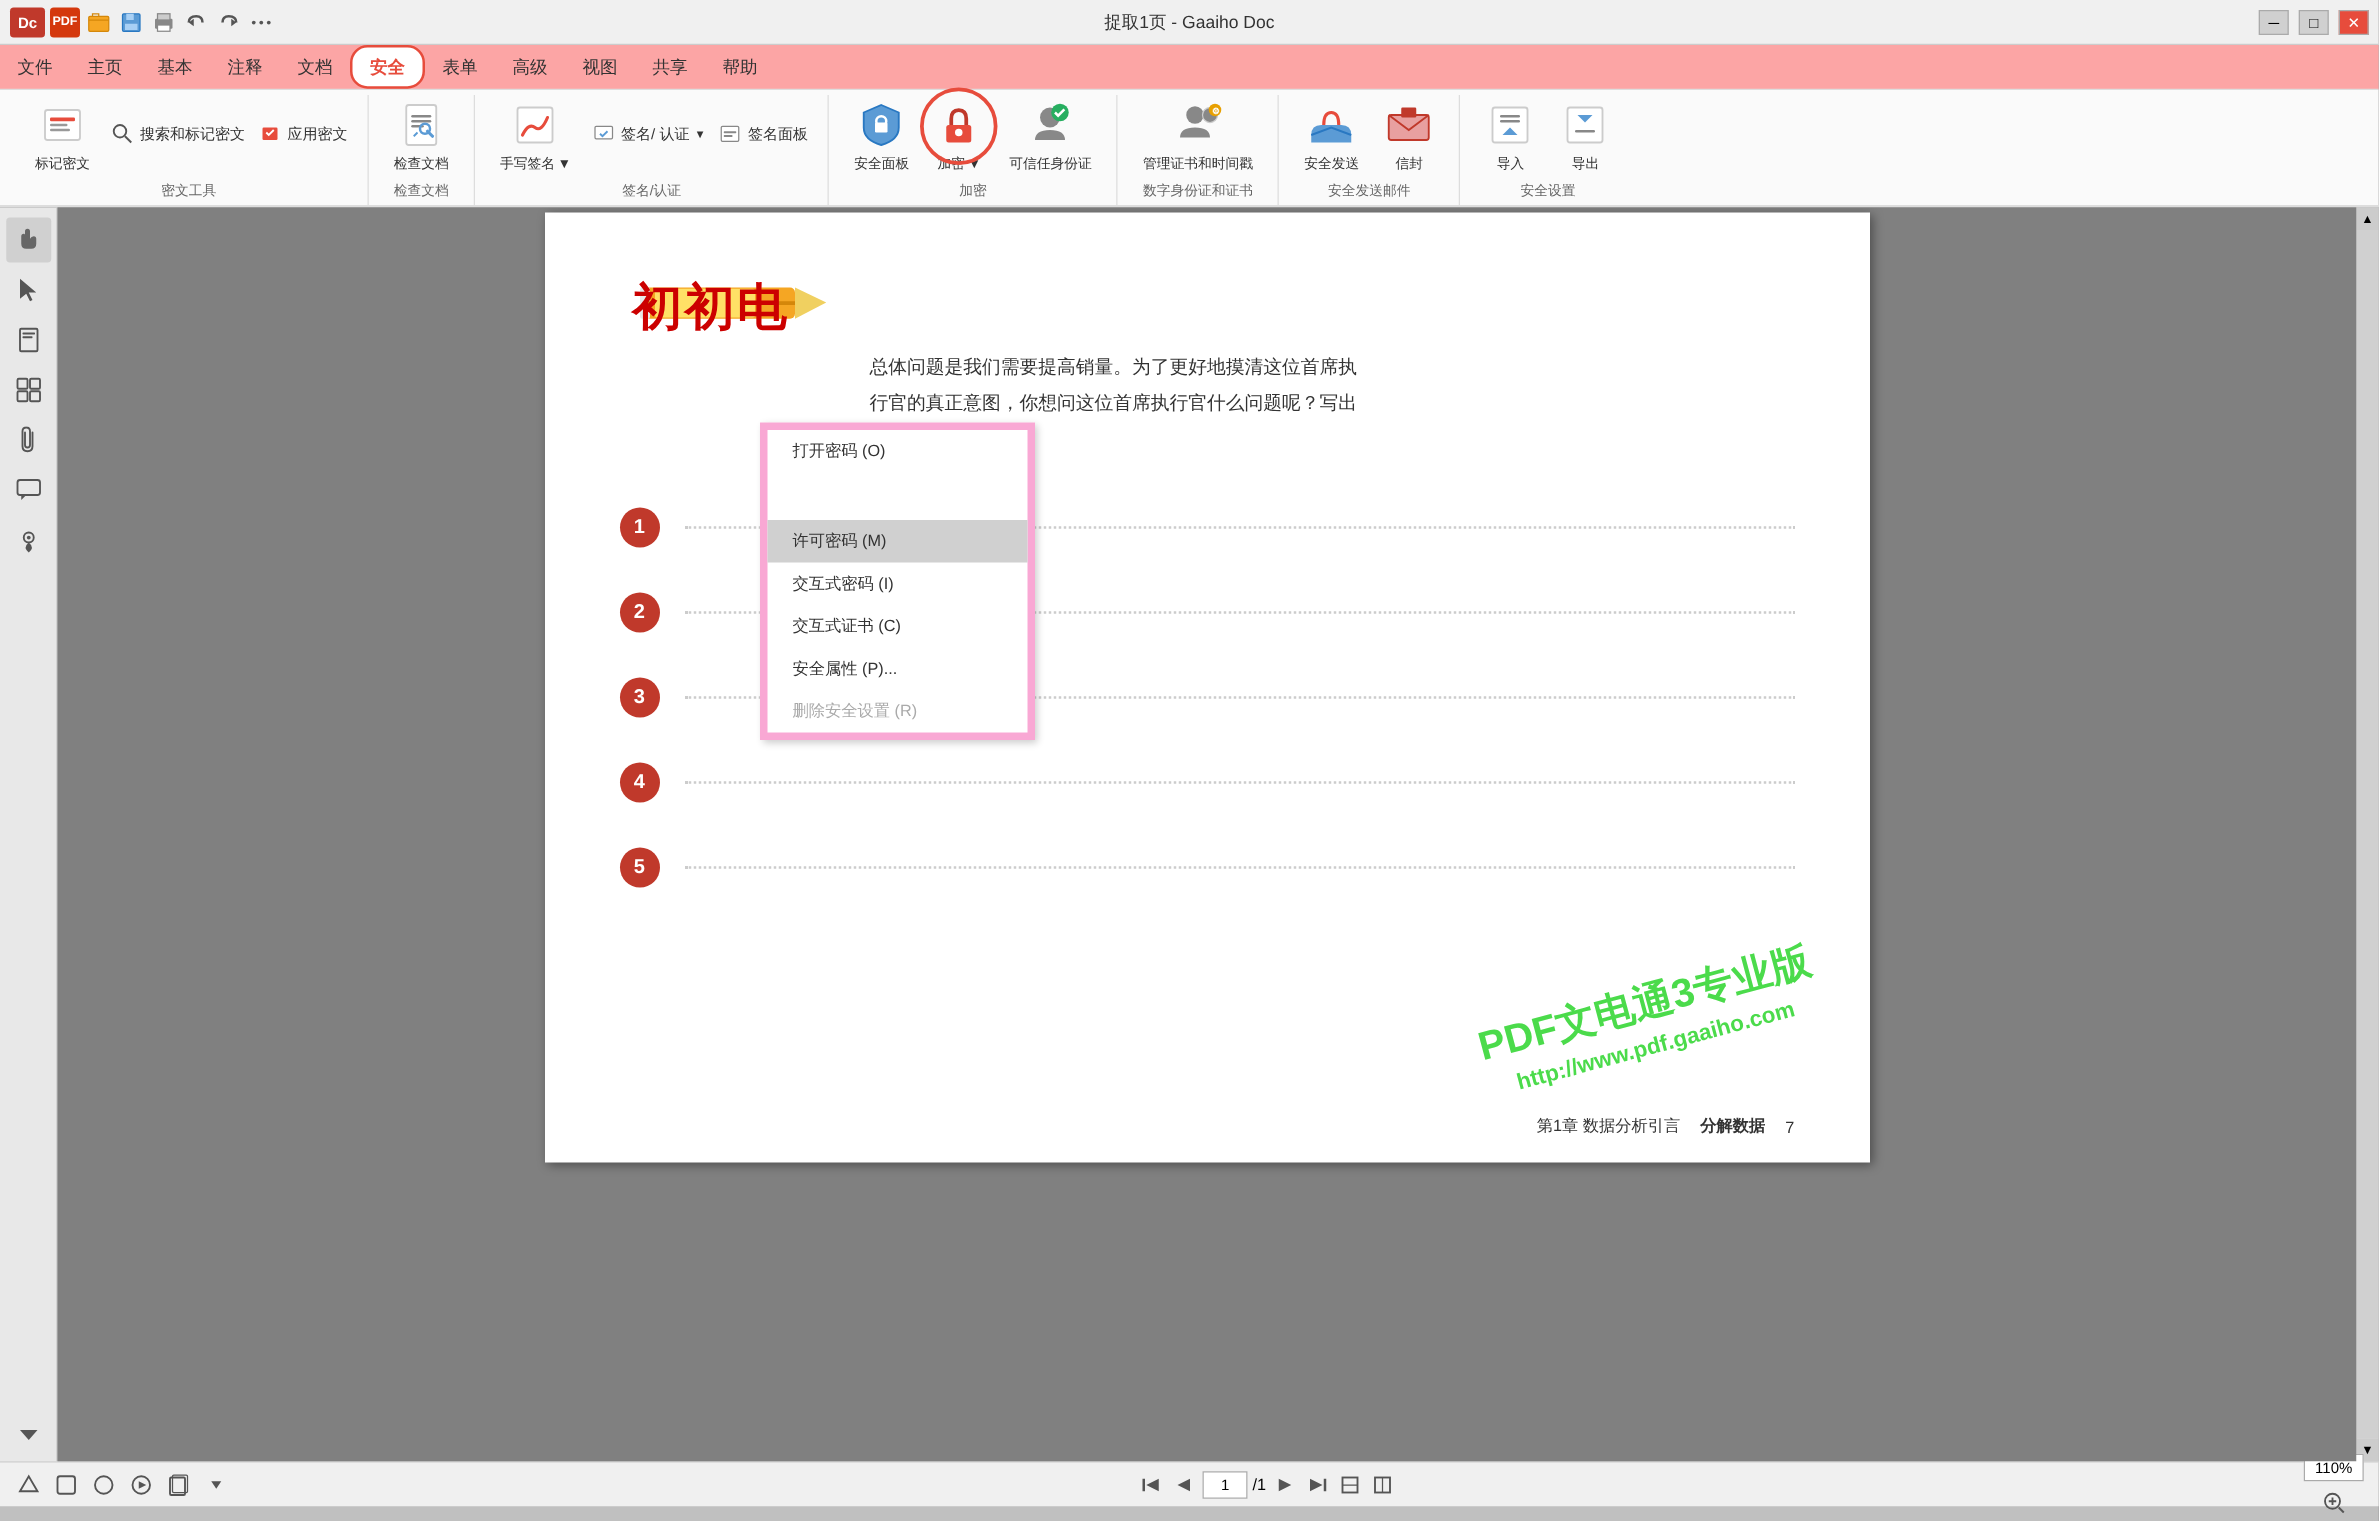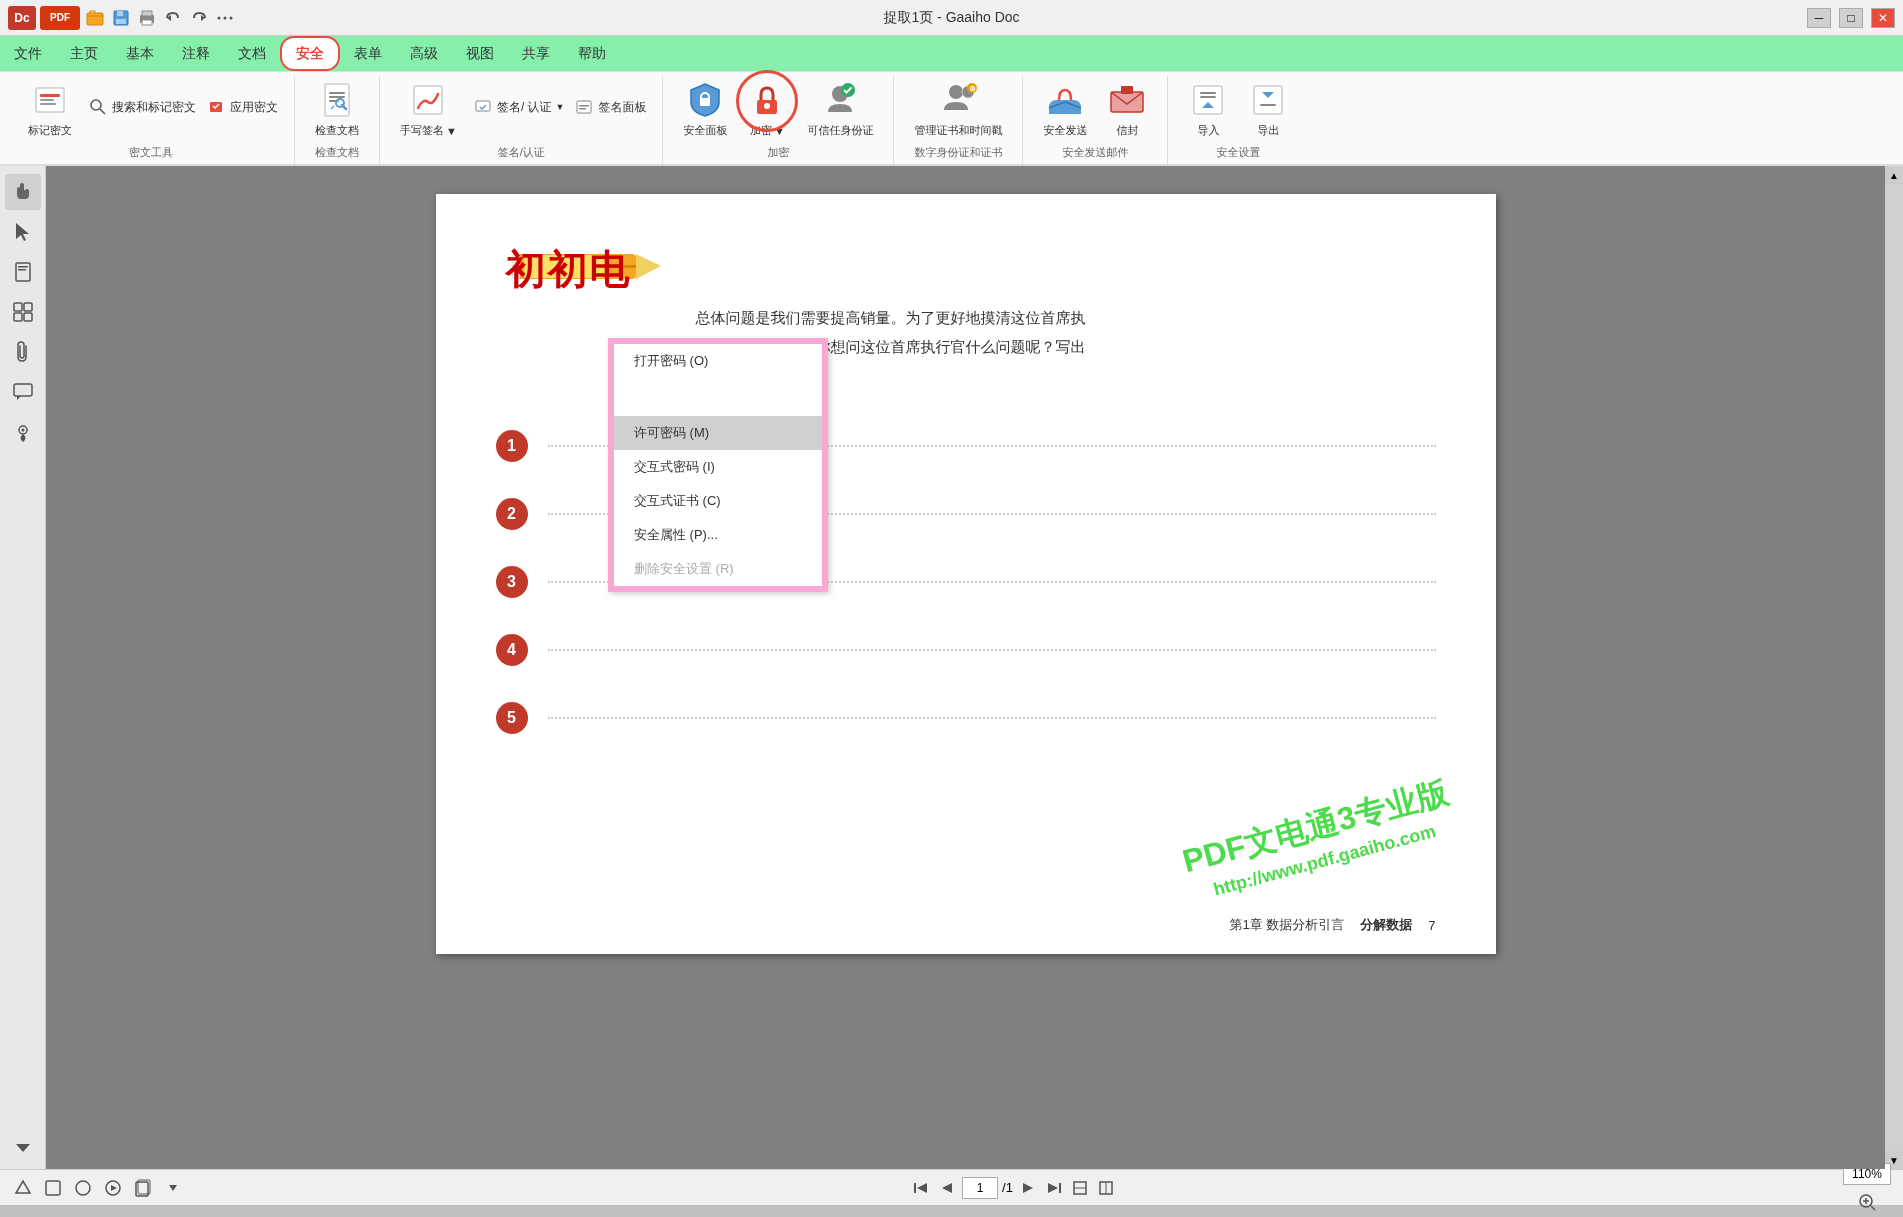--- a/index.html
+++ b/index.html
@@ -6,33 +6,33 @@
     body { width: 1903px; height: 1217px; overflow: hidden; background: #c0c0c0; font-family: 'Microsoft YaHei', SimHei, Arial, sans-serif; user-select: none; }
 
     
     #titlebar {
       width: 100%; height: 36px; background: #f0f0f0;
       display: flex; align-items: center; justify-content: space-between;
       border-bottom: 1px solid #ccc; padding: 0 8px;
     }
     #titlebar .left-icons { display: flex; align-items: center; gap: 4px; }
     #titlebar .left-icons .app-icon { width: 28px; height: 24px; background: #c0392b; border-radius: 3px; display:flex;align-items:center;justify-content:center; color:white; font-size:12px; font-weight:bold; }
-    #titlebar .left-icons .pdf-icon { width: 40px; height: 24px; background: #e74c3c; border-radius: 3px; display:flex;align-items:center;justify-content:center; color:white; font-size:10px; font-weight:bold; }
+    #titlebar .left-icons .pdf-icon { width: 24px; height: 24px; background: #e74c3c; border-radius: 3px; display:flex;align-items:center;justify-content:center; color:white; font-size:10px; font-weight:bold; }
     #titlebar .title-text { font-size: 14px; color: #333; position: absolute; left: 50%; transform: translateX(-50%); }
     #titlebar .window-controls { display: flex; gap: 8px; }
     #titlebar .win-btn { width: 24px; height: 20px; background: #d0d0d0; border: 1px solid #aaa; cursor: pointer; display:flex;align-items:center;justify-content:center; font-size:12px; }
     #titlebar .win-btn.close { background: #e74c3c; color: white; }
 
     
     .title-tool { width: 22px; height: 22px; display:flex;align-items:center;justify-content:center; cursor:pointer; }
     .title-tool svg { width:18px; height:18px; }
 
     
     #menubar {
-      width: 100%; height: 36px; background: #86efac;
+      width: 100%; height: 36px; background: #fca5a5;
       display: flex; 
       border-bottom: 1px solid #ddd;
     }
     .menu-item {
       padding: 6px 14px; font-size: 14px; cursor: pointer; color: #333;
       height: 100%; display: flex; align-items: center;
     }
     .menu-item.active {
       background: white;
       border: 2px solid #e74c3c;
@@ -108,21 +108,21 @@
     }
     .sidebar-tool {
       width: 36px; height: 36px; display:flex;align-items:center;justify-content:center;
       cursor: pointer; border-radius: 3px; color: #555;
     }
     .sidebar-tool.active { background: #d0d0d0; }
 
     
     #doc-area {
       flex: 1; overflow: auto; display: flex; justify-content: center;
-      align-items: flex-start; padding: 28px; background: #808080; position: relative;
+      align-items: flex-start; padding: 4px; background: #808080; position: relative;
     }
 
     
     #page {
       width: 1060px; min-height: 760px; background: white;
       box-shadow: 2px 2px 8px rgba(0,0,0,0.4);
       position: relative; padding: 30px 60px;
     }
 
     

